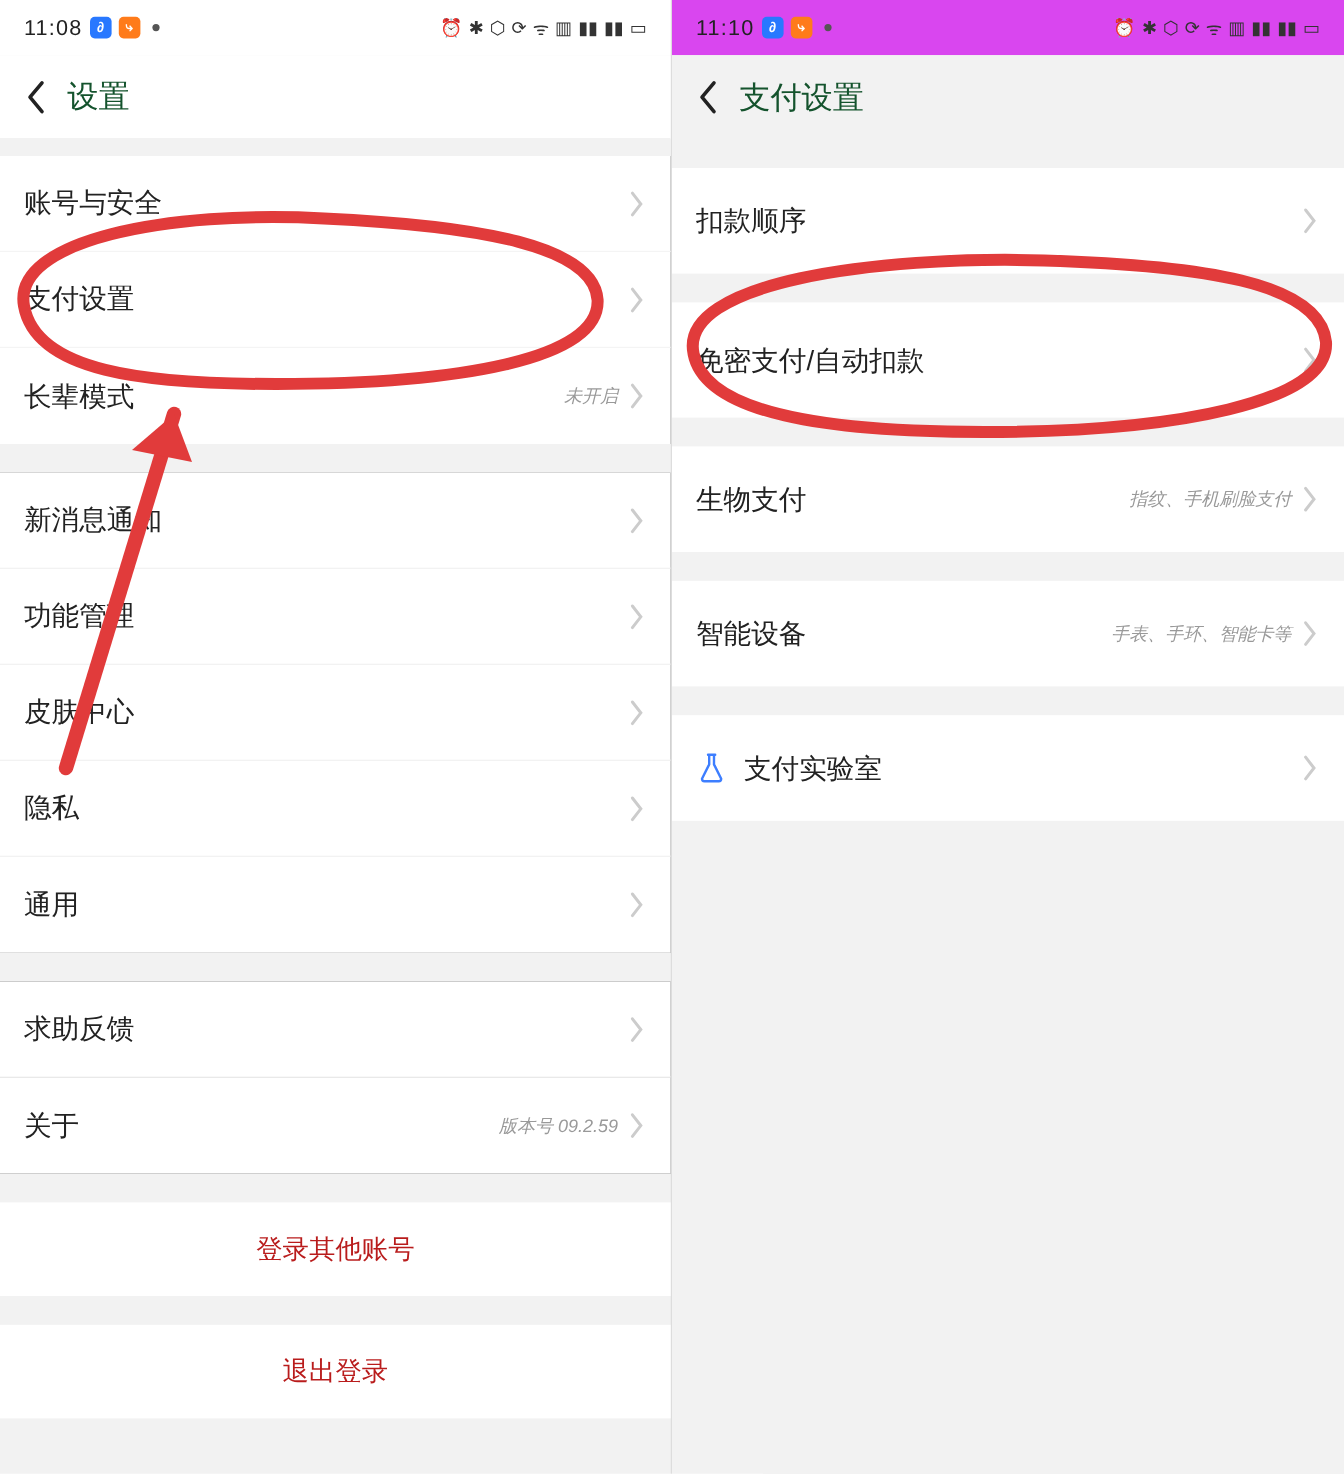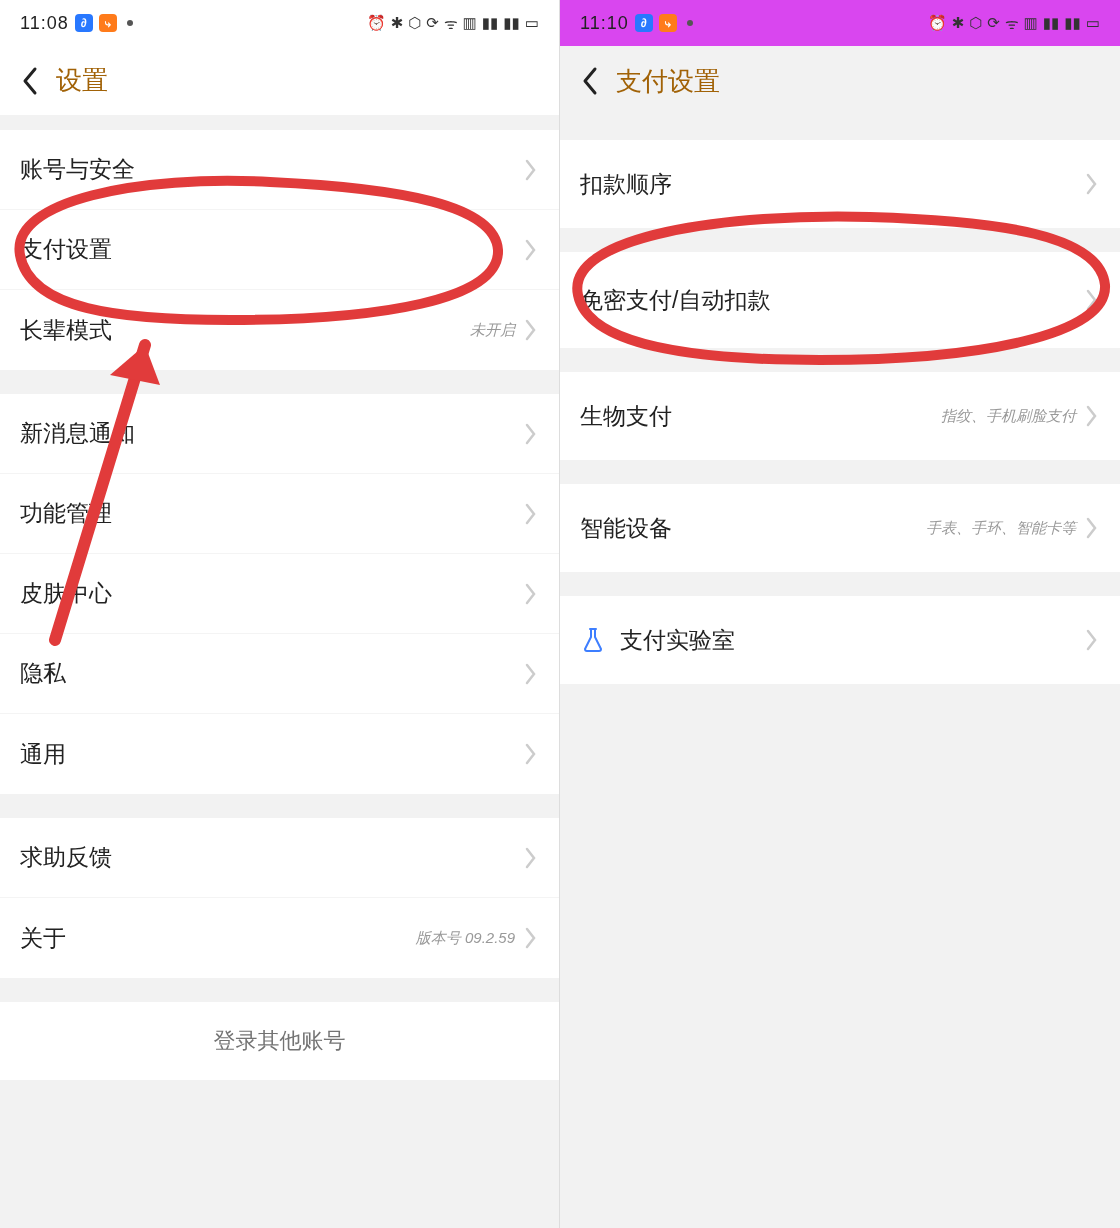--- a/index.html
+++ b/index.html
@@ -54,21 +54,21 @@
     border-bottom: 1px solid #f2f2f2;
   }
   .nav-header.gray-bg { background:#f2f2f2; border-bottom:none;}
   .back-chevron {
     width: 32px; height: 32px;
     display:flex;align-items:center;justify-content:center;
     color:#222;
   }
   .nav-title {
     font-size: 26px;
-    color: #a16207;
+    color: #14532d;
     margin-left: 10px;
   }
 
   .group { margin-top: 24px; background:#404040; }
   .group.tight { margin-top: 0; }
   .row {
     min-height: 80px;
     background: #fff;
     display: flex;
     align-items: center;
@@ -92,21 +92,21 @@
   .row-chevron { color:#ccc; flex:0 0 auto; }
   .row-icon {
     width:26px;height:26px;margin-right:14px;color:#3d7eff;flex:0 0 auto;
     display:flex;align-items:center;justify-content:center;
   }
 
   .center-btn {
     height: 78px;
     background:#fff;
     display:flex;align-items:center;justify-content:center;
-    font-size:22px;color:#737373;
+    font-size:22px;color:#b91c1c;
     margin-top:24px;
   }
 
   
   .annot { position:absolute; pointer-events:none; }
   .circle-path { fill:none; stroke:#e13b3b; stroke-width:10; stroke-linecap:round; }
   .arrow-path  { fill:none; stroke:#e13b3b; stroke-width:12; stroke-linecap:round; }
   .arrow-head  { fill:#e13b3b; }
 
   svg { display:block; }
@@ -222,20 +222,23 @@
       <span class="row-value">版本号 09.2.59</span>
       <svg class="row-chevron" width="12" height="22" viewBox="0 0 12 22">
           <path d="M2 2 L9 11 L2 20" stroke="#ccc" stroke-width="2.5" fill="none" stroke-linecap="round"></path>
         </svg>
     </div>
   </div>
 
   <div class="center-btn">
     <span>登录其他账号</span>
   </div>
+  <div class="center-btn">
+    <span>退出登录</span>
+  </div>
 
   <svg class="annot" style="left:0;top:170px;" width="520" height="540" viewBox="0 0 520 540">
     <path class="circle-path" d="M20 85 C 10 30, 140 5, 270 12 C 400 18, 495 35, 498 80 C 500 130, 380 150, 230 150 C 120 150, 30 140, 20 85 Z"></path>
     <path class="arrow-path" d="M145 175 L 55 470"></path>
     <polygon class="arrow-head" points="145,175 110,205 160,215"></polygon>
   </svg>
 </div>
 
 <div class="phone">
 

